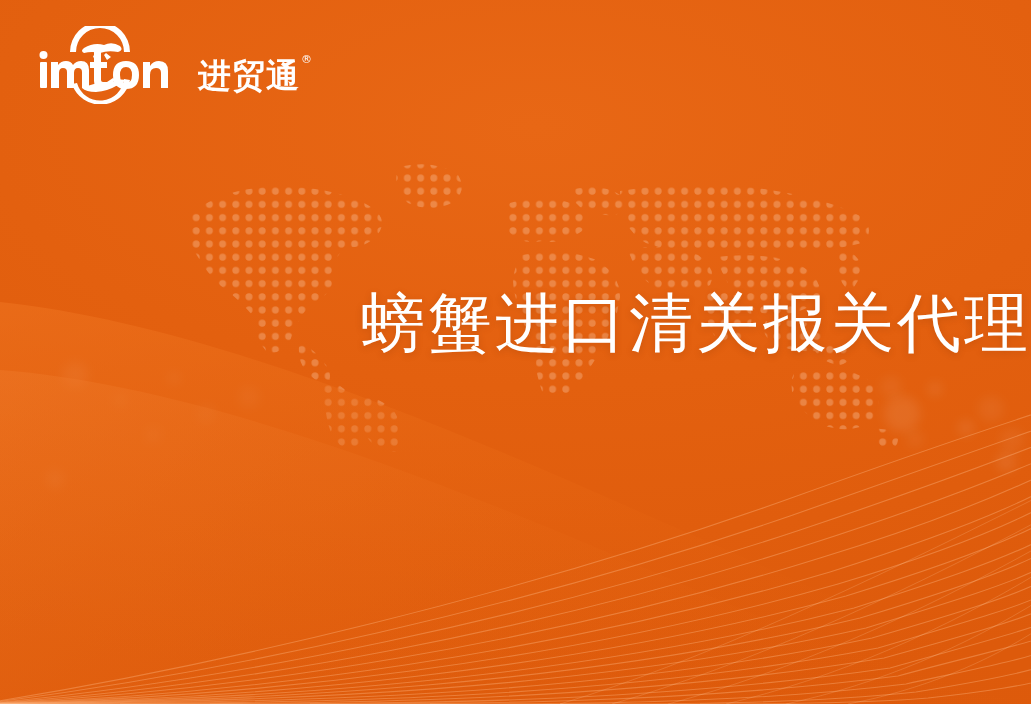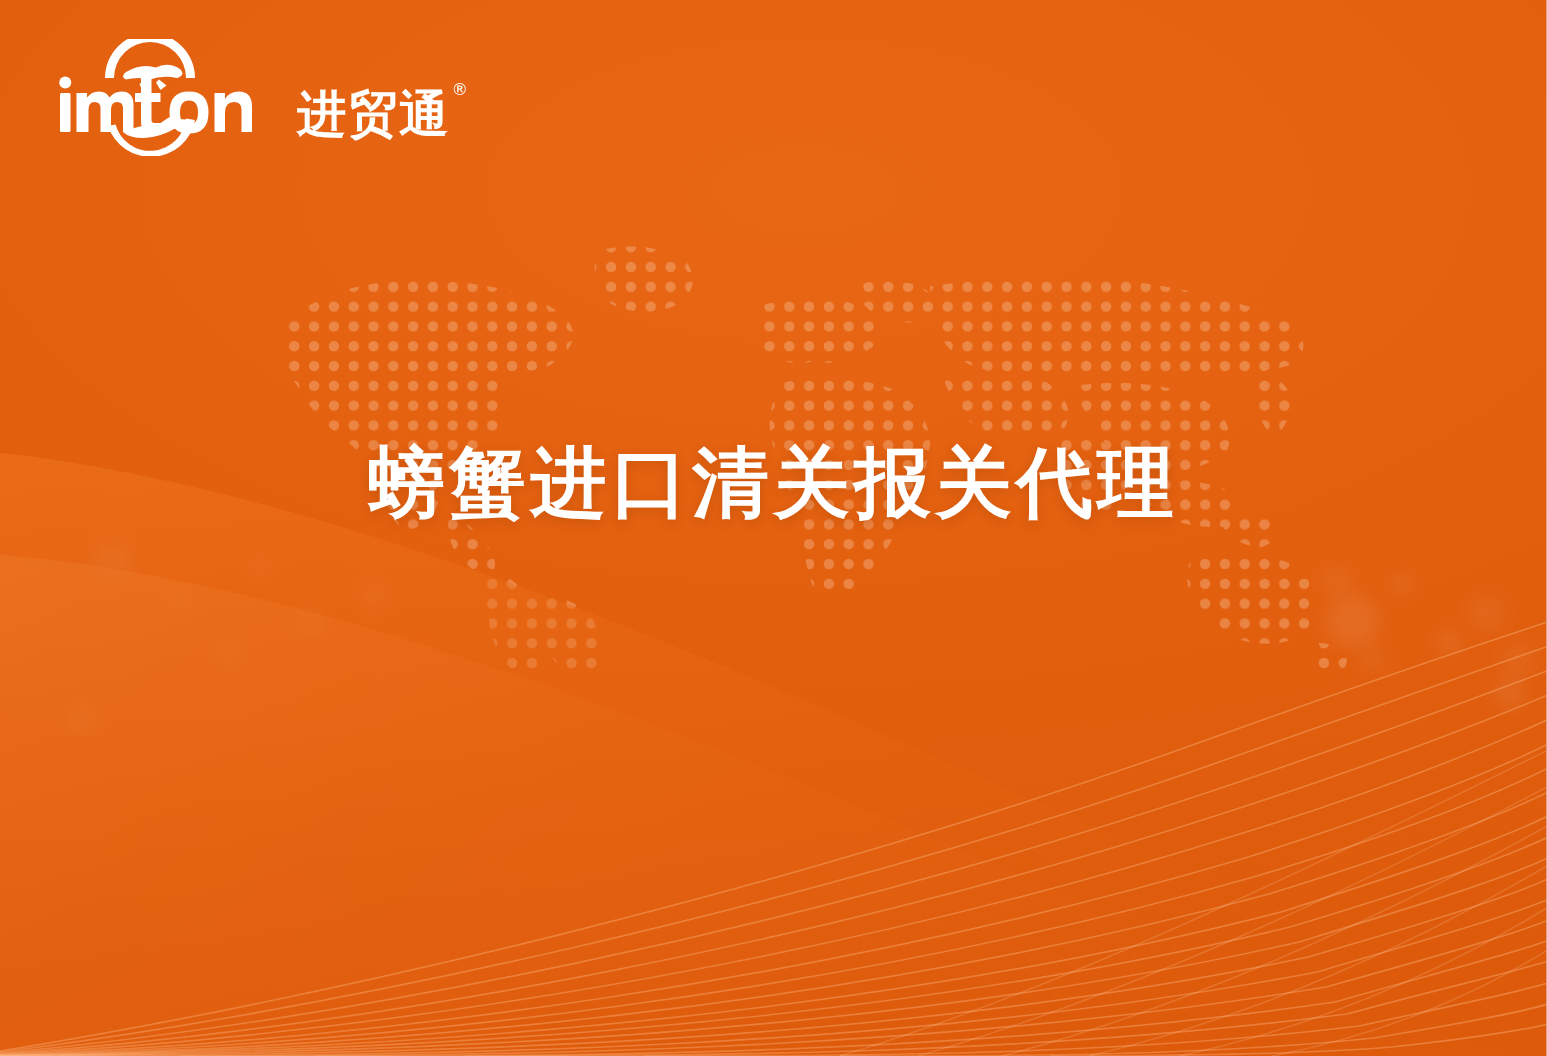--- a/index.html
+++ b/index.html
@@ -4,21 +4,21 @@
 <title>banner</title>
 <style>
   html,body{margin:0;padding:0;background:#fff;}
   *{box-sizing:border-box;}
 
   .banner{
     position:relative;
     width:1031px;
     height:704px;
     overflow:hidden;
-    background:#c2410c;
+    background:#be185d;
     font-family:"Liberation Sans","DejaVu Sans",sans-serif;
   }
 
   
   .bg-base{
     position:absolute; inset:0;
     background:
       radial-gradient(115% 80% at 52% 18%, #e86715 0%, #e3600f 46%, #dd5a0b 100%);
   }
 
@@ -70,25 +70,25 @@
     font-size:11px;
     font-weight:400;
     line-height:1;
   }
 
   
   .headline{
     position:absolute;
     left:0; right:0;
     top:262px;
-    text-align:center;
+    text-align:right;
     color:#ffffff;
     font-family:"DejaVu Sans","Liberation Sans",sans-serif;
-    font-weight:700;
-    font-size:51px;
+    font-weight:400;
+    font-size:64px;
     line-height:122px;
     letter-spacing:3px;
     text-shadow:0 2px 7px rgba(120,45,0,.22);
     user-select:none;
   }
   .headline .line{display:block;white-space:nowrap;}
 </style>
 </head>
 <body>
 

